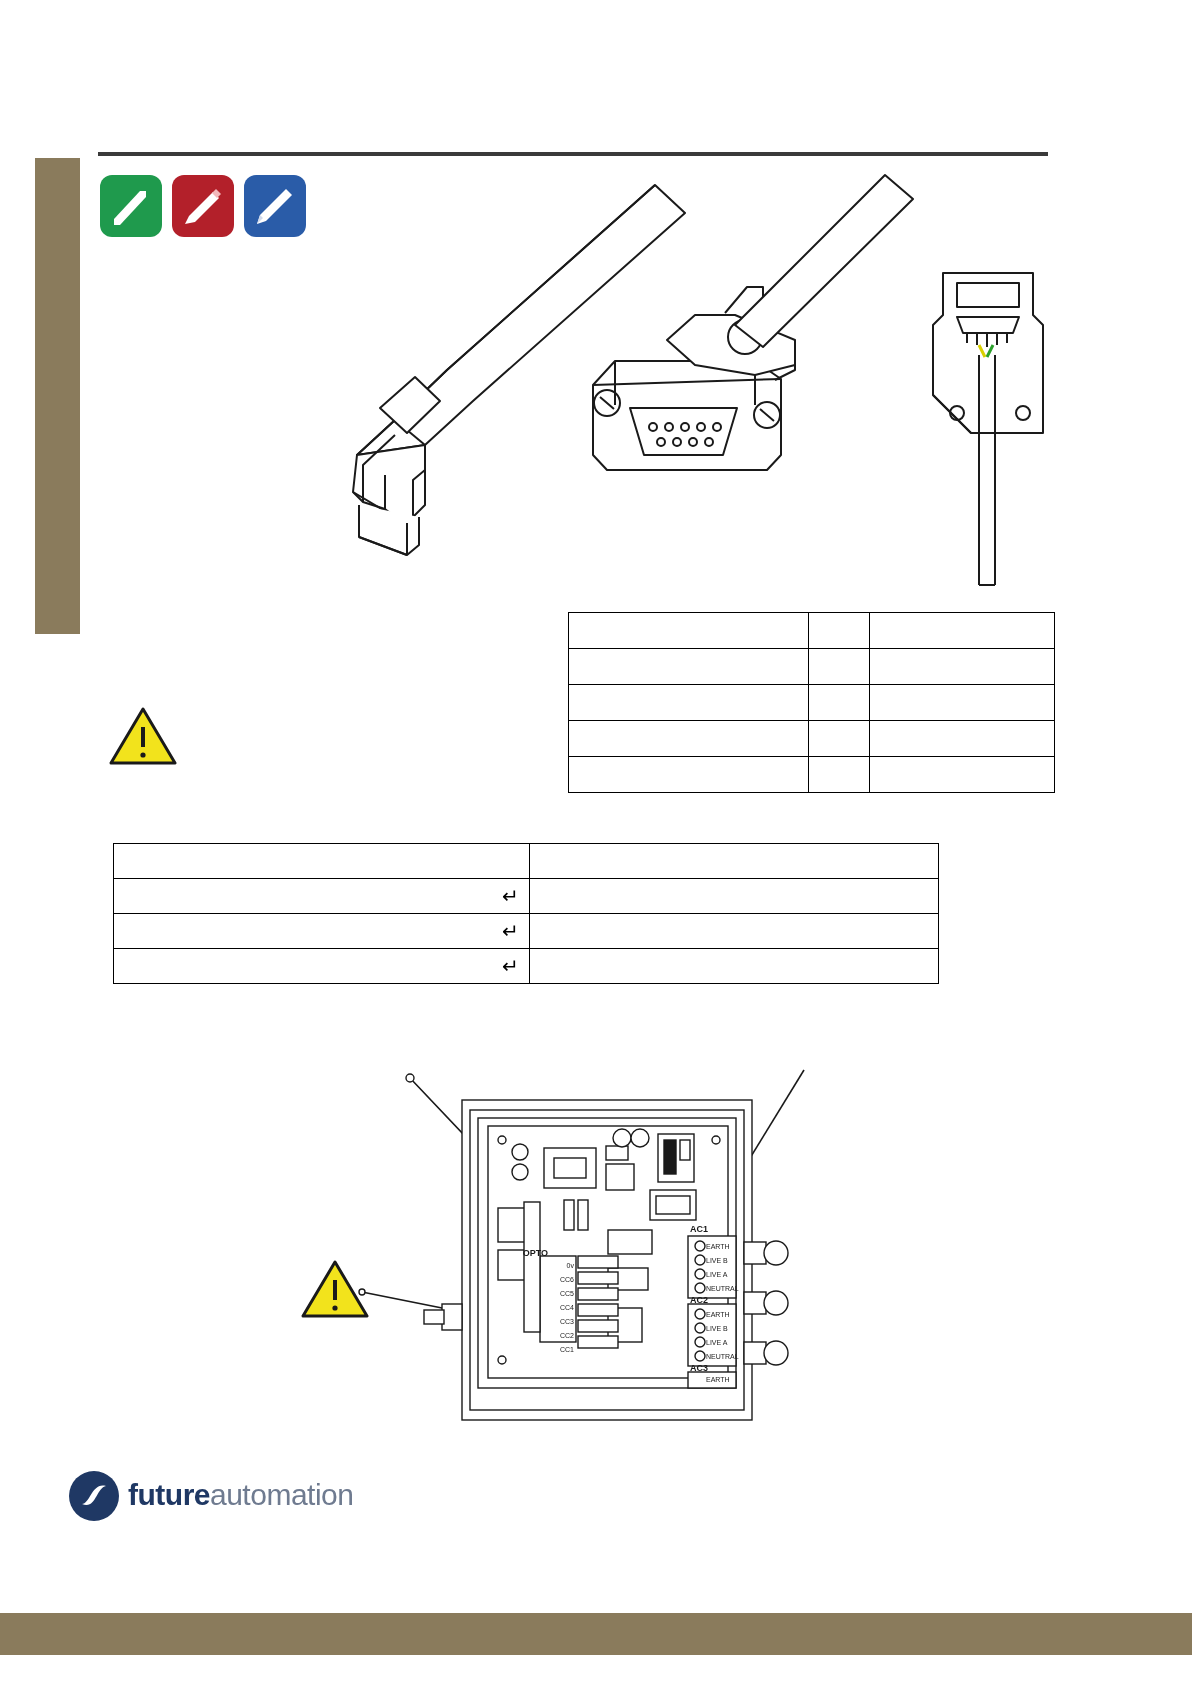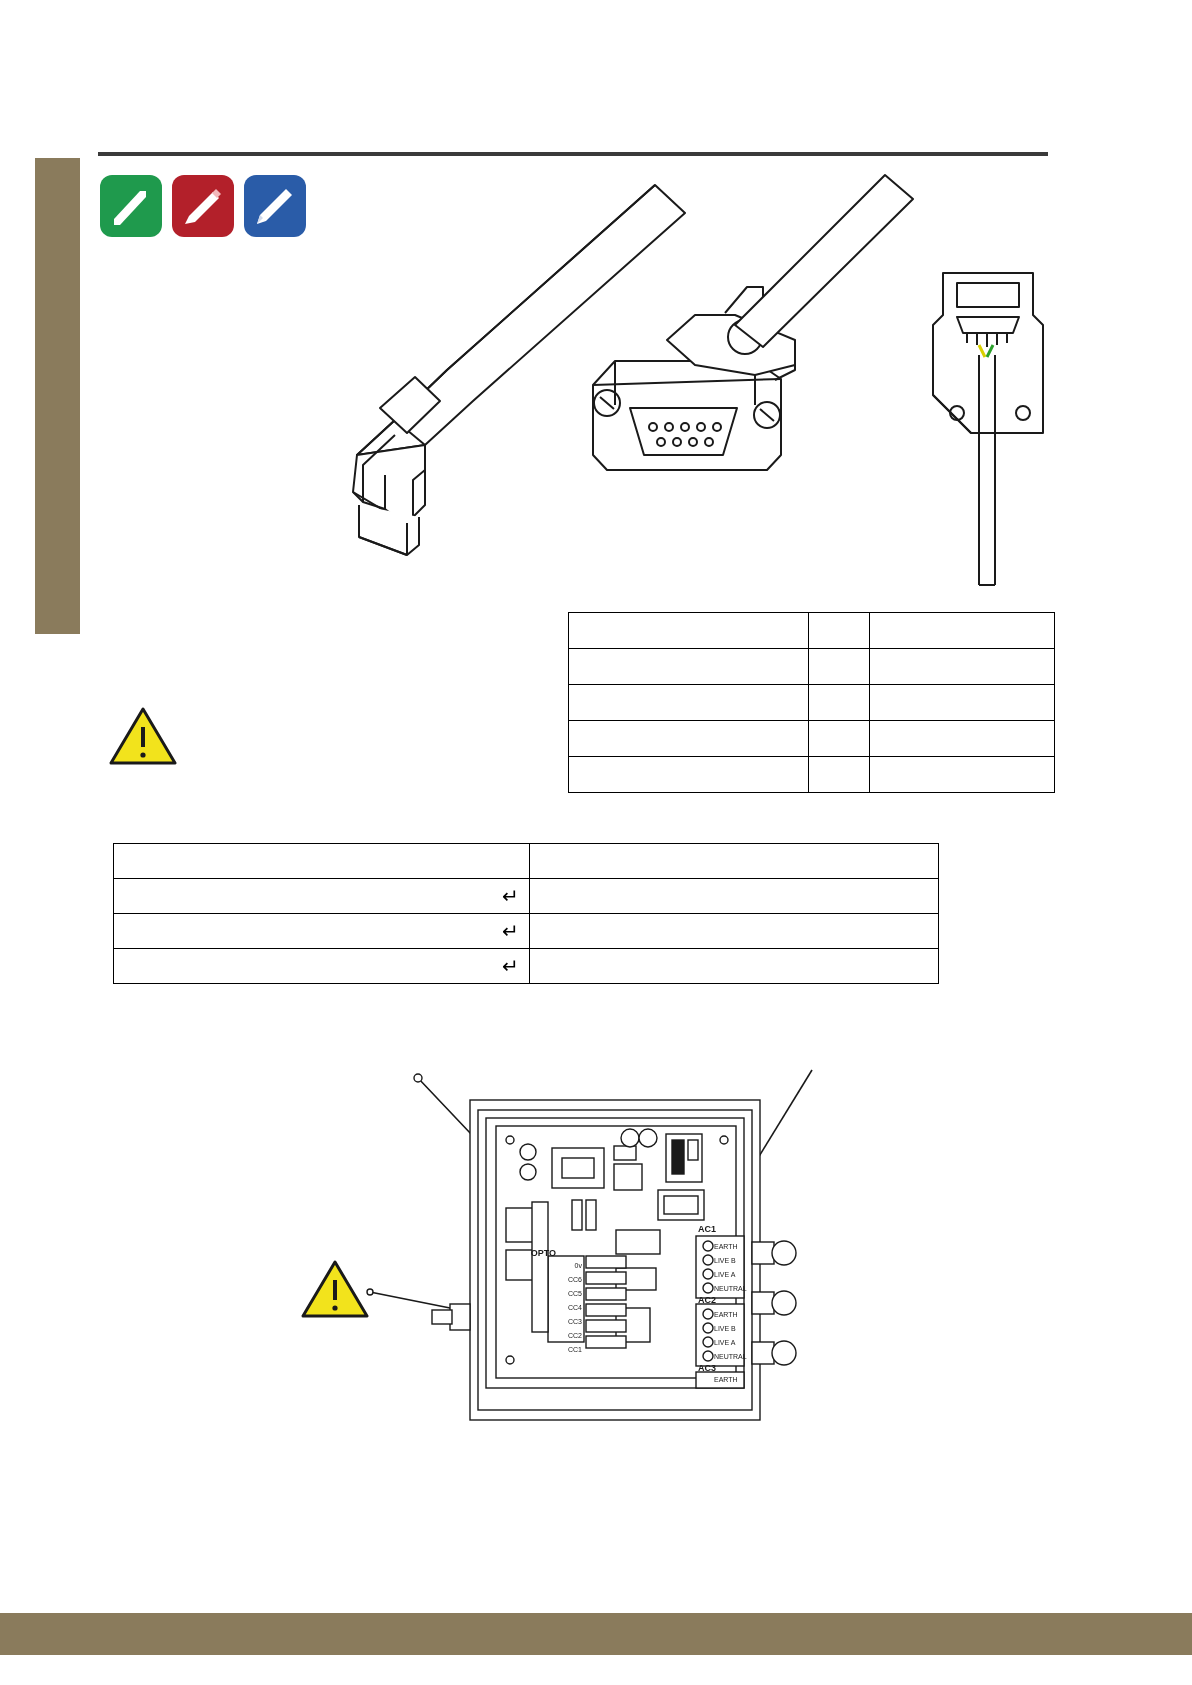--- a/index.html
+++ b/index.html
@@ -52,21 +52,21 @@
   .tbl-pins .c2{width:60px;}
   .tbl-pins .c3{width:185px;}
 
   .tbl-cmd{left:113px;top:843px;width:826px;}
   .tbl-cmd td{height:34px;}
   .tbl-cmd .c1{width:410px;text-align:right;padding-right:10px;}
   .tbl-cmd .c2{width:414px;}
   .ret{font-size:20px;line-height:1;}
 
   
-  .board{position:absolute;left:300px;top:1060px;width:620px;height:380px;text-decoration:underline;}
+  .board{position:absolute;left:292px;top:1060px;width:620px;height:380px;text-decoration:underline;}
 
   
   .logo{position:absolute;left:68px;top:1470px;width:300px;height:54px;}
   .logo .mark{position:absolute;left:0;top:0;}
   .logo .txt{position:absolute;left:60px;top:8px;font-size:30px;letter-spacing:-0.5px;}
   .logo .txt .b{color:#1f3864;font-weight:bold;}
   .logo .txt .l{color:#6f7b90;}
 </style>
 </head>
 <body>
@@ -326,15 +326,24 @@
         <text x="282" y="222" text-anchor="end">CC6</text>
         <text x="282" y="236" text-anchor="end">CC5</text>
         <text x="282" y="250" text-anchor="end">CC4</text>
         <text x="282" y="264" text-anchor="end">CC3</text>
         <text x="282" y="278" text-anchor="end">CC2</text>
         <text x="282" y="292" text-anchor="end">CC1</text>
       </g>
     </svg>
   </div>
 
+  <div class="logo">
+    <svg class="mark" width="52" height="52" viewBox="0 0 52 52">
+      <circle cx="26" cy="26" r="25" fill="#1f3864"></circle>
+      <path d="M14 34 C22 34 24 12 38 16 C28 18 28 40 14 34 Z" fill="#ffffff"></path>
+    </svg>
+    <div class="txt">
+      <span class="b">future</span><span class="l">automation</span>
+    </div>
+  </div>
 
   <div class="bottom-bar"></div>
 </div>
 
 </body></html>

